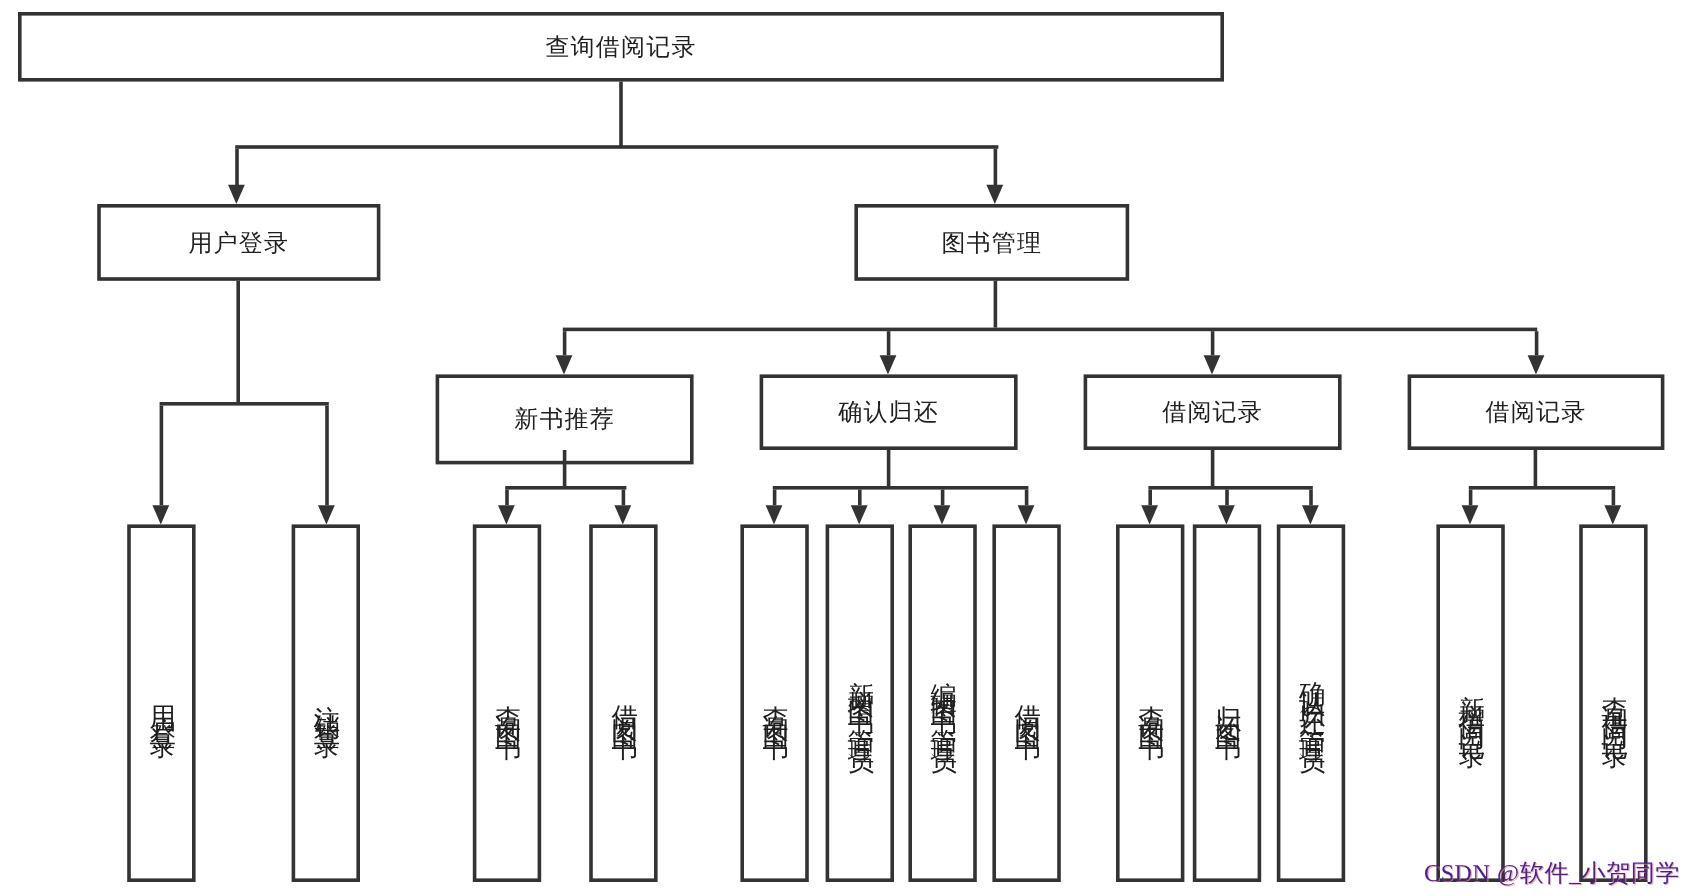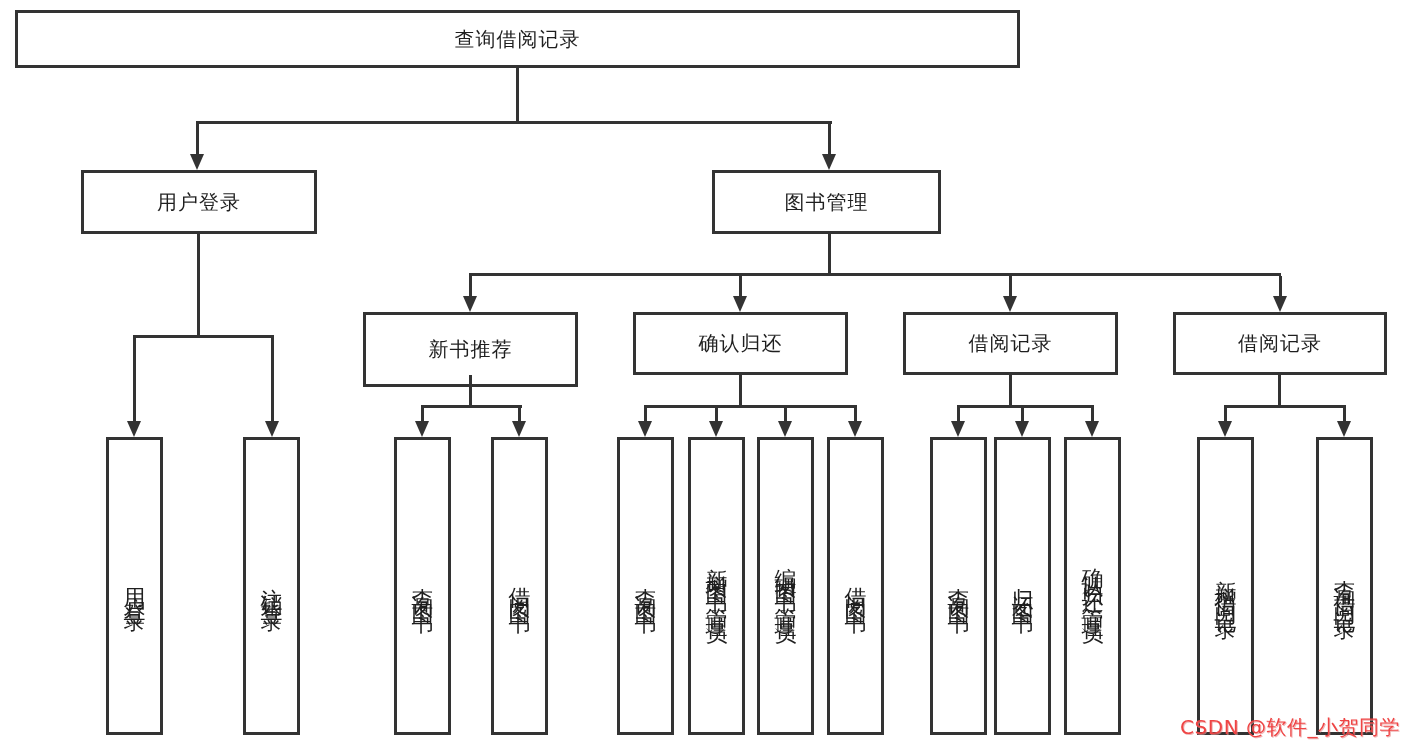--- a/index.html
+++ b/index.html
@@ -39,23 +39,24 @@
   .arrow{
     position:absolute;width:0;height:0;
     border-left:7px solid transparent;
     border-right:7px solid transparent;
     border-top:16px solid var(--line);
   }
   .watermark{
     position:absolute;
     right:5px;bottom:6px;
     font-size:20px;
-    color:#ef4444;
+    color:#4c1d95;
     text-shadow:1px 1px 0 rgba(231,143,143,0.65);
     letter-spacing:0.5px;
+    font-family:Liberation Serif, serif;
   }
 </style>
 </head>
 <body>
 
 <div class="canvas">
 
   <div class="box" style="left:15px;top:10px;width:1005px;height:58px;">
     <span>查询借阅记录</span>
   </div>

